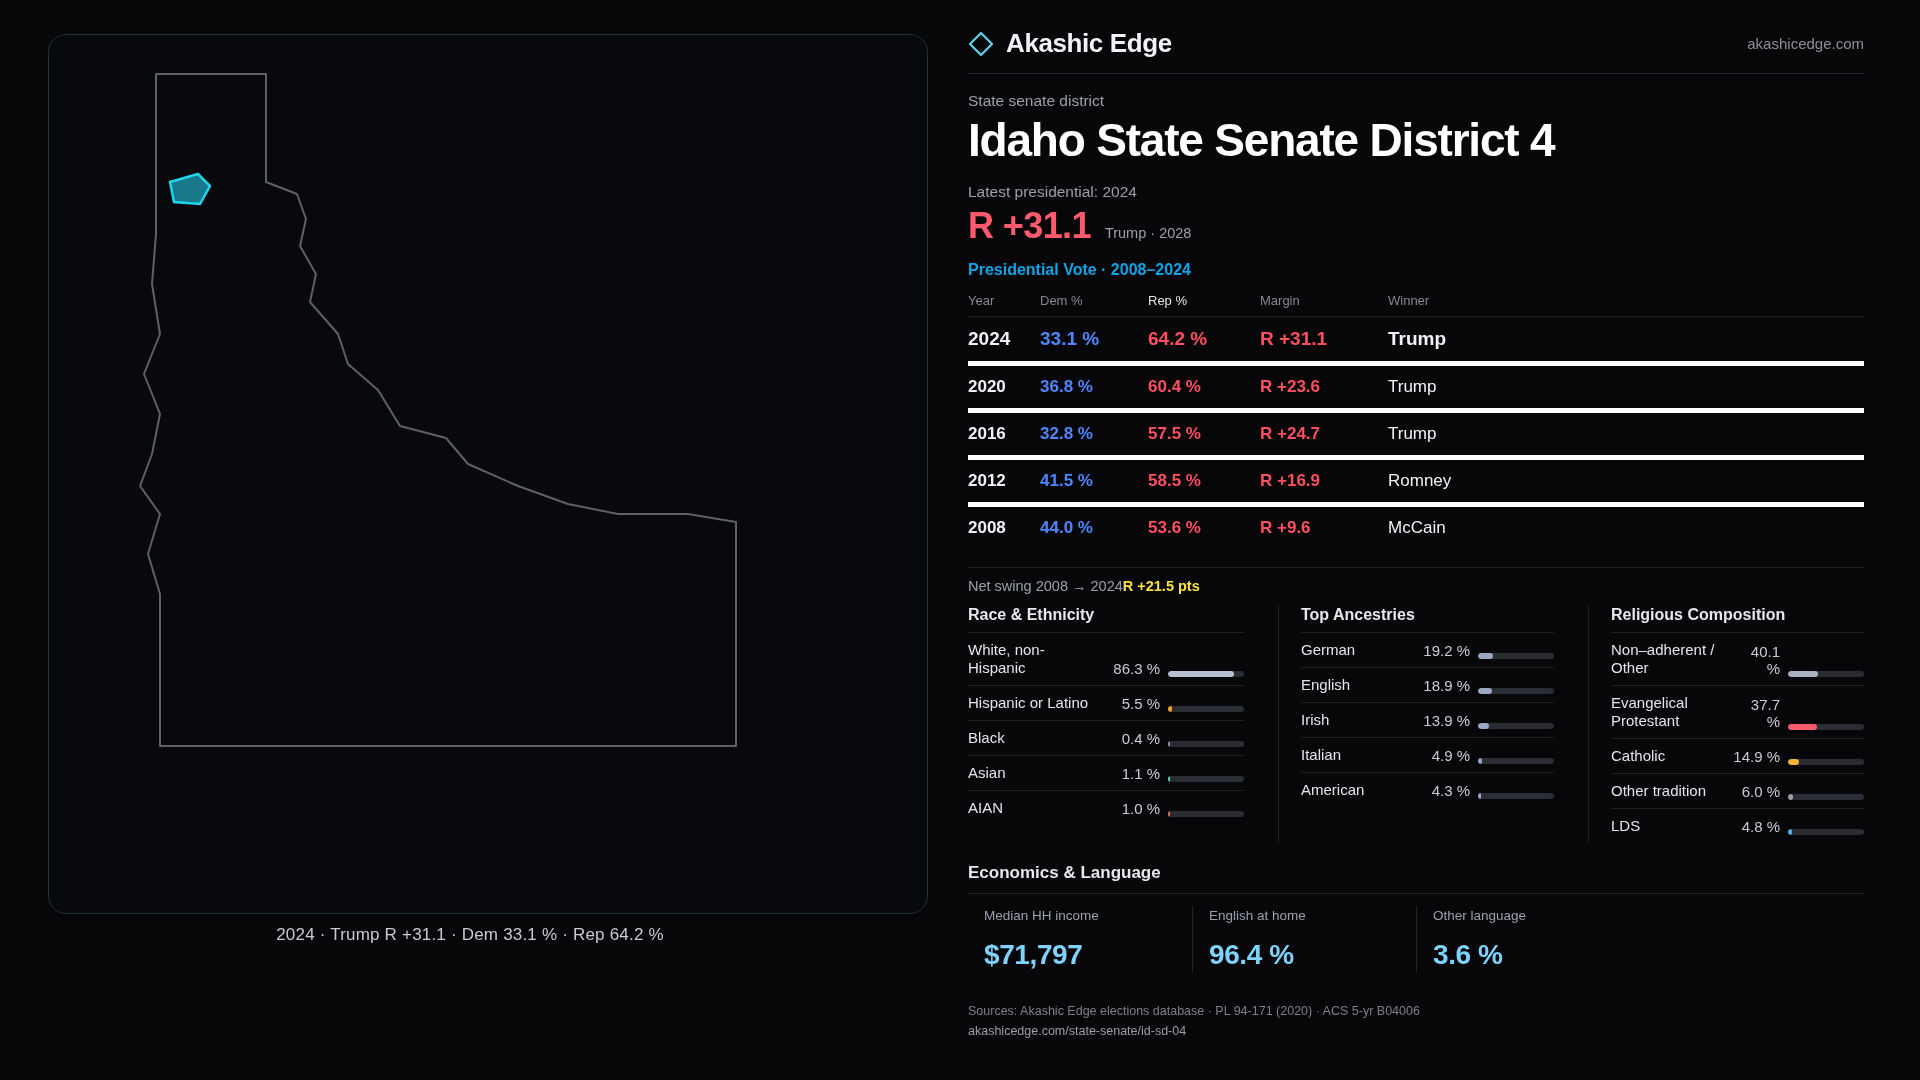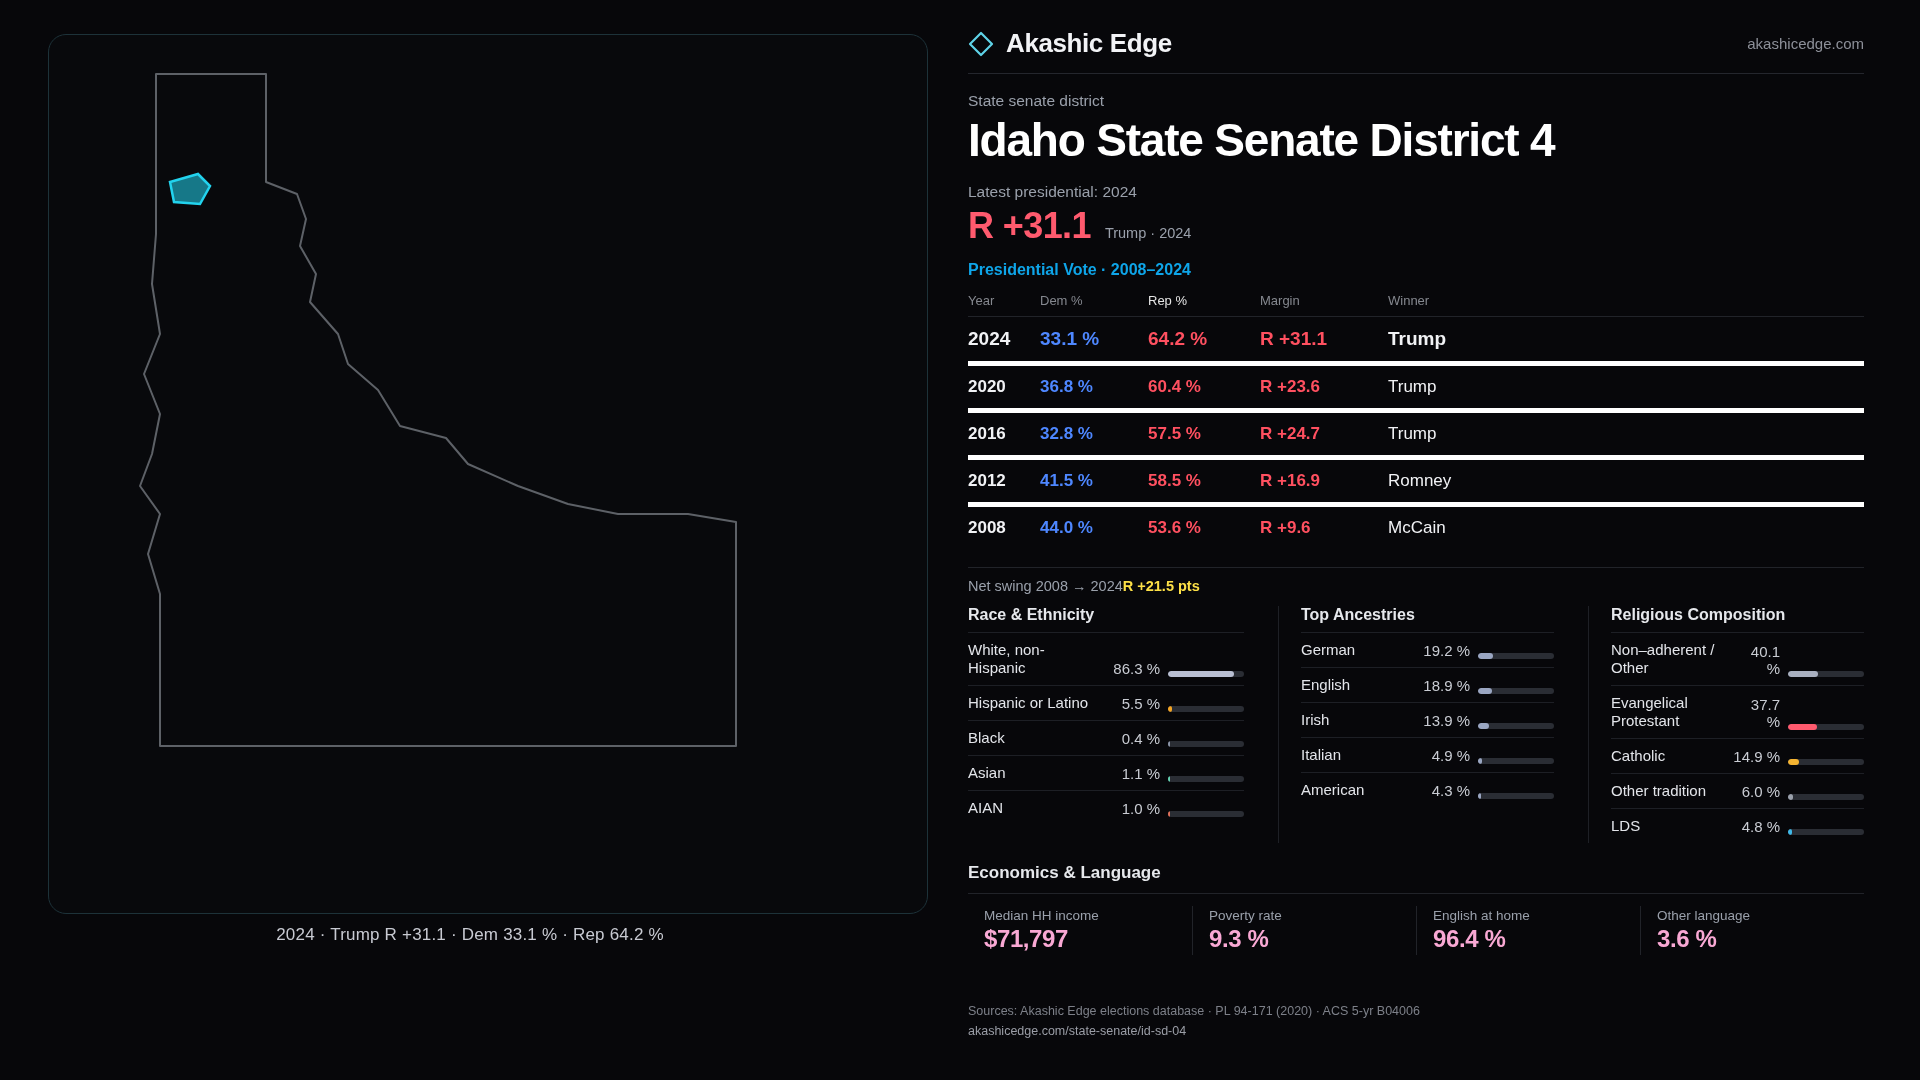--- a/index.html
+++ b/index.html
@@ -114,21 +114,21 @@
   
   .econ-title { margin-top: 20px; font-size: 17px; font-weight: 700; color: #e6e8ec; }
   .econ-grid {
     margin-top: 10px; display: grid; grid-template-columns: repeat(4, 1fr);
     border-top: 1px solid #212329;
     padding-top: 12px;
   }
   .econ-cell { padding: 2px 16px; }
   .econ-cell + .econ-cell { border-left: 1px solid #212329; }
   .econ-label { font-size: 13.5px; color: #9aa0ab; }
-  .econ-value { margin-top: 2px; font-size: 24px; font-weight: 700; color: #f9a8d4; letter-spacing: -0.4px; }
+  .econ-value { margin-top: 16px; font-size: 28px; font-weight: 700; color: #7dd3fc; letter-spacing: -0.4px; }
 
   .sources {
     position: absolute; left: 28px; bottom: 38px; width: 900px;
     font-size: 12.5px; color: #7d8089; line-height: 1.65;
   }
   .sources .src-url { color: #9b9ea7; }
 </style>
 </head>
 <body>
 
@@ -159,21 +159,21 @@
       </div>
       <div class="brand-url">akashicedge.com</div>
     </div>
 
     <div class="kicker">State senate district</div>
     <h1 class="title">Idaho State Senate District 4</h1>
 
     <div class="latest-label">Latest presidential: 2024</div>
     <div class="margin-row">
       <div class="margin-big">R +31.1</div>
-      <div class="margin-sub">Trump · 2024</div>
+      <div class="margin-sub">Trump · 2028</div>
     </div>
 
     <div class="section-head">Presidential Vote · 2008–2024</div>
 
     <table class="votes">
       <thead>
         <tr>
           <th class="c-year">Year</th>
           <th class="c-dem" style="color:#85888f;font-weight:400">Dem %</th>
           <th class="c-rep" style="color:#e5e5e5;font-weight:400">Rep %</th>
@@ -346,24 +346,20 @@
 
     </div>
 
     <div class="econ-title">Economics &amp; Language</div>
     <div class="econ-grid">
       <div class="econ-cell">
         <div class="econ-label">Median HH income</div>
         <div class="econ-value">$71,797</div>
       </div>
       <div class="econ-cell">
-        <div class="econ-label">Poverty rate</div>
-        <div class="econ-value">9.3 %</div>
-      </div>
-      <div class="econ-cell">
         <div class="econ-label">English at home</div>
         <div class="econ-value">96.4 %</div>
       </div>
       <div class="econ-cell">
         <div class="econ-label">Other language</div>
         <div class="econ-value">3.6 %</div>
       </div>
     </div>
 
     <div class="sources">

